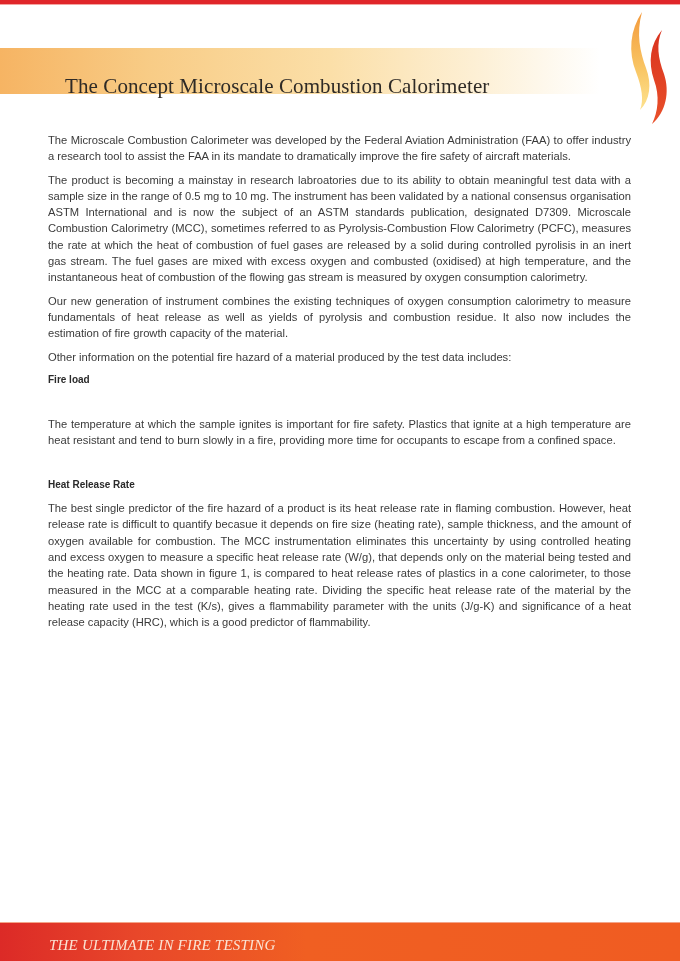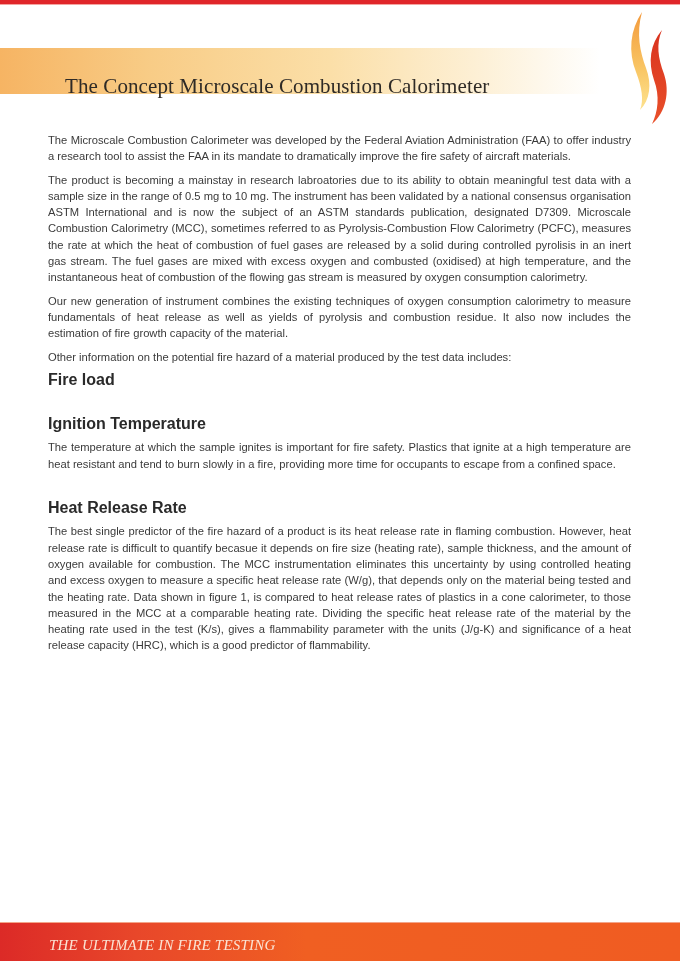--- a/index.html
+++ b/index.html
@@ -28,21 +28,21 @@
   }
   .flame {
     position: absolute; left: 622px; top: 8px; width: 50px; height: 118px;
   }
   .content {
     position: absolute; left: 48px; top: 124px; width: 583px;
     font-size: 11.2px; line-height: 16.3px; color: #3a3a3a; margin-top: 8px;
   }
   .content p { margin: 0 0 7px 0; text-align: justify; }
   .content h3 {
-    margin: 0 0 7px 0; font-size: 16px; font-weight: bold; color: #2a2a2a;
+    margin: 0 0 7px 0; font-size: 10px; font-weight: bold; color: #2a2a2a;
   }
   .gap { height: 21px; }
   .footer {
     position: absolute; left: 0; top: 922px; width: 680px; height: 39px;
     background: linear-gradient(to right, #dc2a27 0%, #e8472a 20%, #f05f22 45%, #f05c22 100%);
     border-top: 1px solid #f3a58a;
   }
   .footer-text {
     position: absolute; left: 49px; top: 937px;
     font-family: "Liberation Serif", serif;
@@ -77,21 +77,20 @@
 
 <div class="content">
   <p>The Microscale Combustion Calorimeter was developed by the Federal Aviation Administration (FAA) to offer industry a research tool to assist the FAA in its mandate to dramatically improve the fire safety of aircraft materials.</p>
   <p>The product is becoming a mainstay in research labroatories due to its ability to obtain meaningful test data with a sample size in the range of 0.5 mg to 10 mg. The instrument has been validated by a national consensus organisation ASTM International and is now the subject of an ASTM standards publication, designated D7309. Microscale Combustion Calorimetry (MCC), sometimes referred to as Pyrolysis-Combustion Flow Calorimetry (PCFC), measures the rate at which the heat of combustion of fuel gases are released by a solid during controlled pyrolisis in an inert gas stream. The fuel gases are mixed with excess oxygen and combusted (oxidised) at high temperature, and the instantaneous heat of combustion of the flowing gas stream is measured by oxygen consumption calorimetry.</p>
   <p>Our new generation of instrument combines the existing techniques of oxygen consumption calorimetry to measure fundamentals of heat release as well as yields of pyrolysis and combustion residue. It also now includes the estimation of fire growth capacity of the material.</p>
   <p>Other information on the potential fire hazard of a material produced by the test data includes:</p>
 
   <h3>Fire load</h3>
   <div class="gap"></div>
 
-  <h3>Ignition Temperature</h3>
   <p>The temperature at which the sample ignites is important for fire safety. Plastics that ignite at a high temperature are heat resistant and tend to burn slowly in a fire, providing more time for occupants to escape from a confined space.</p>
   <div class="gap"></div>
 
   <h3>Heat Release Rate</h3>
   <p>The best single predictor of the fire hazard of a product is its heat release rate in flaming combustion. However, heat release rate is difficult to quantify becasue it depends on fire size (heating rate), sample thickness, and the amount of oxygen available for combustion. The MCC instrumentation eliminates this uncertainty by using controlled heating and excess oxygen to measure a specific heat release rate (W/g), that depends only on the material being tested and the heating rate. Data shown in figure 1, is compared to heat release rates of plastics in a cone calorimeter, to those measured in the MCC at a comparable heating rate. Dividing the specific heat release rate of the material by the heating rate used in the test (K/s), gives a flammability parameter with the units (J/g-K) and significance of a heat release capacity (HRC), which is a good predictor of flammability.</p>
 </div>
 
 <div class="footer"></div>
 <div class="footer-text">THE ULTIMATE IN FIRE TESTING</div>
 

